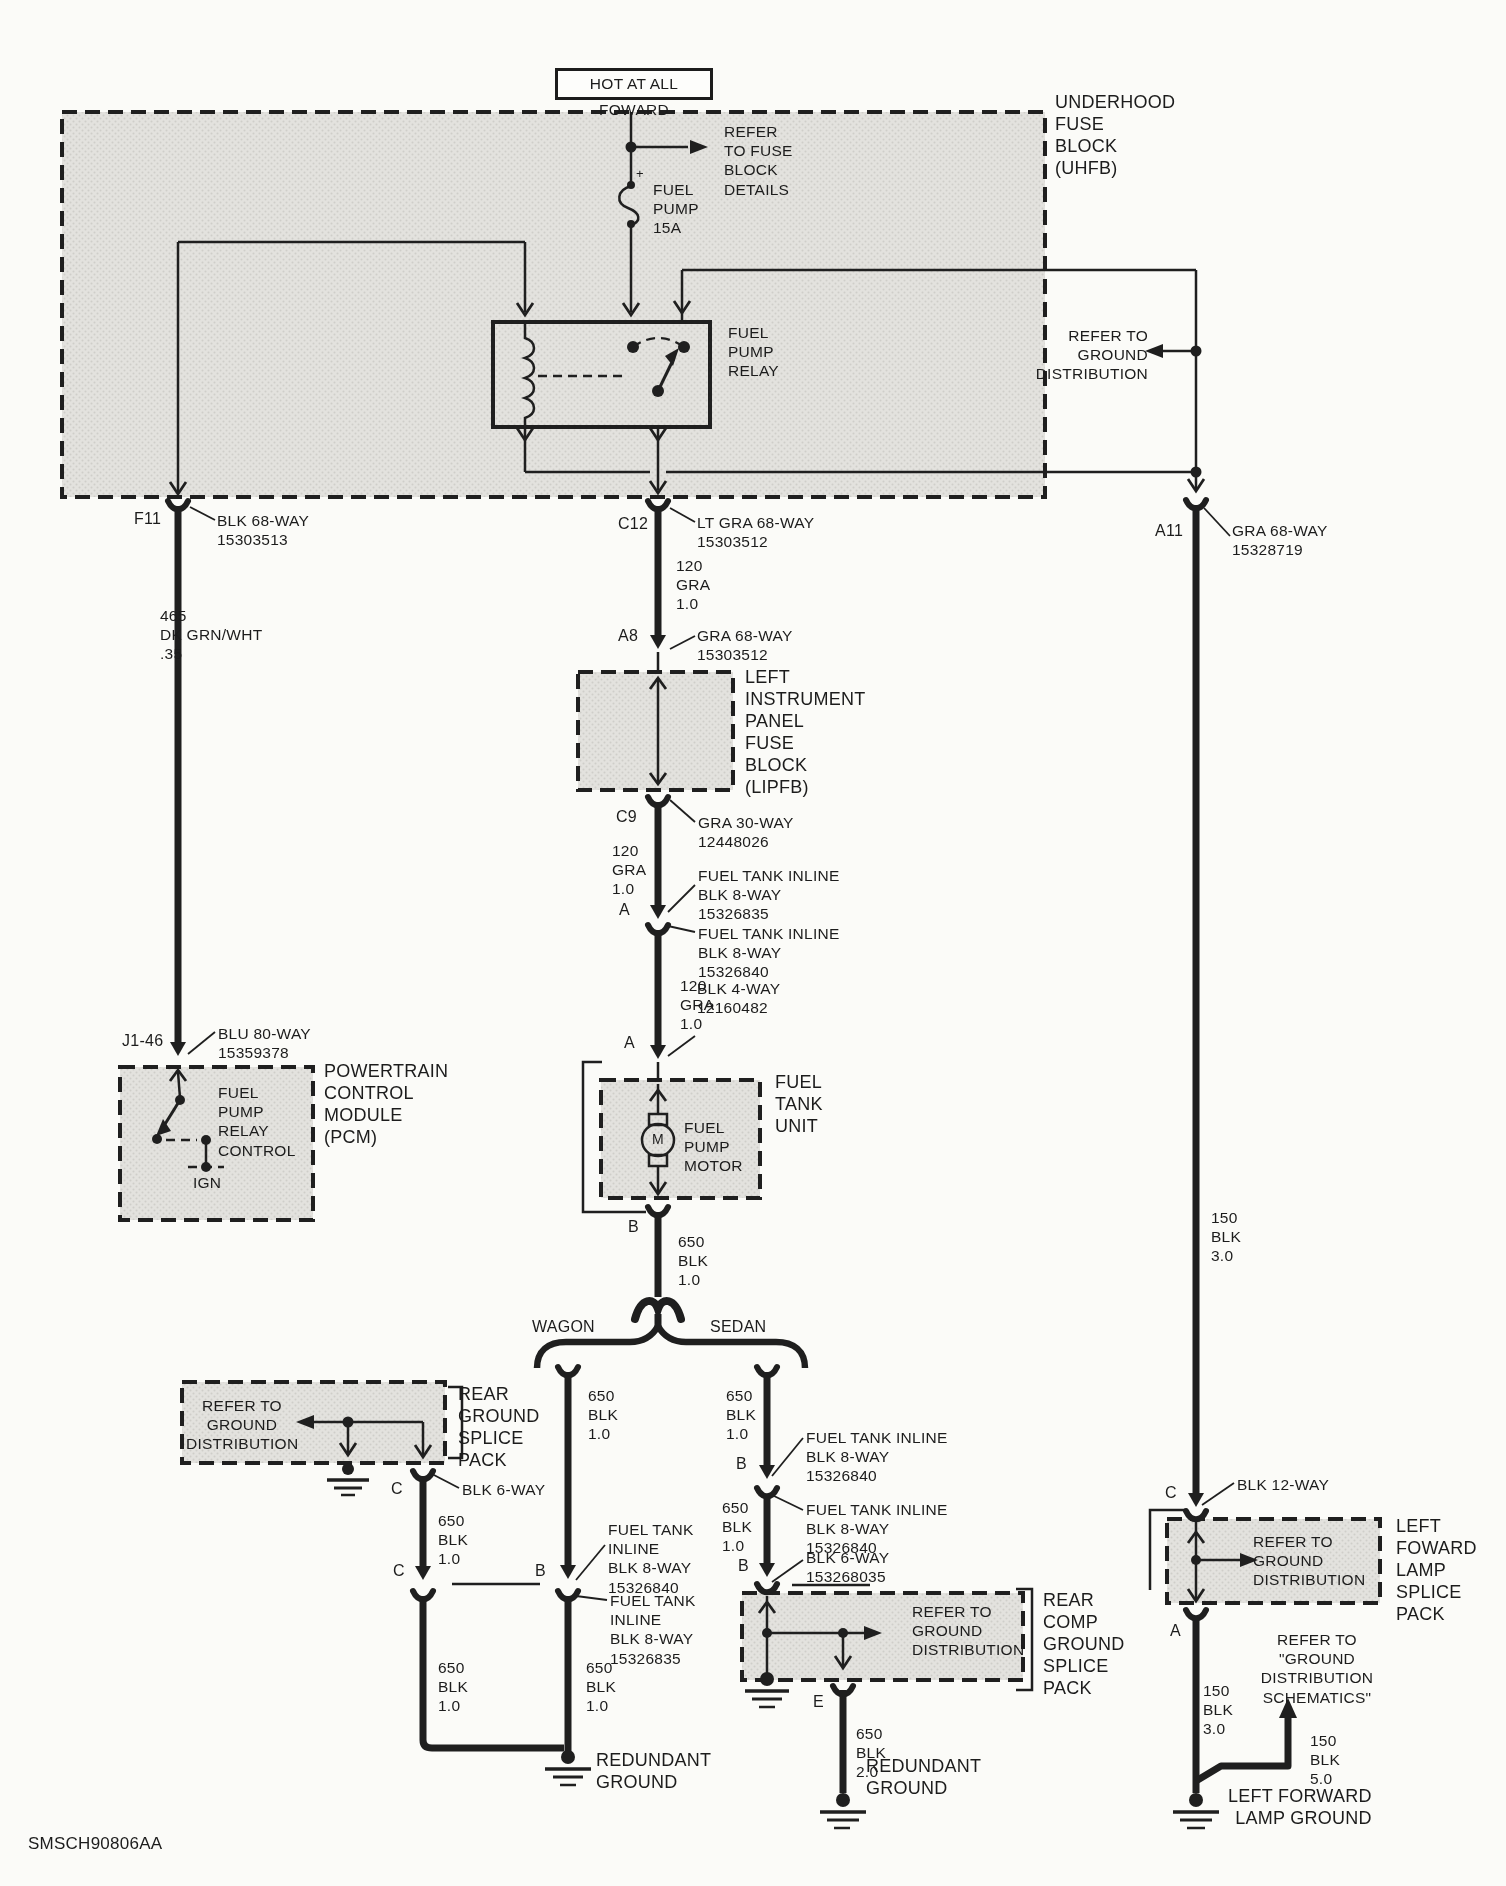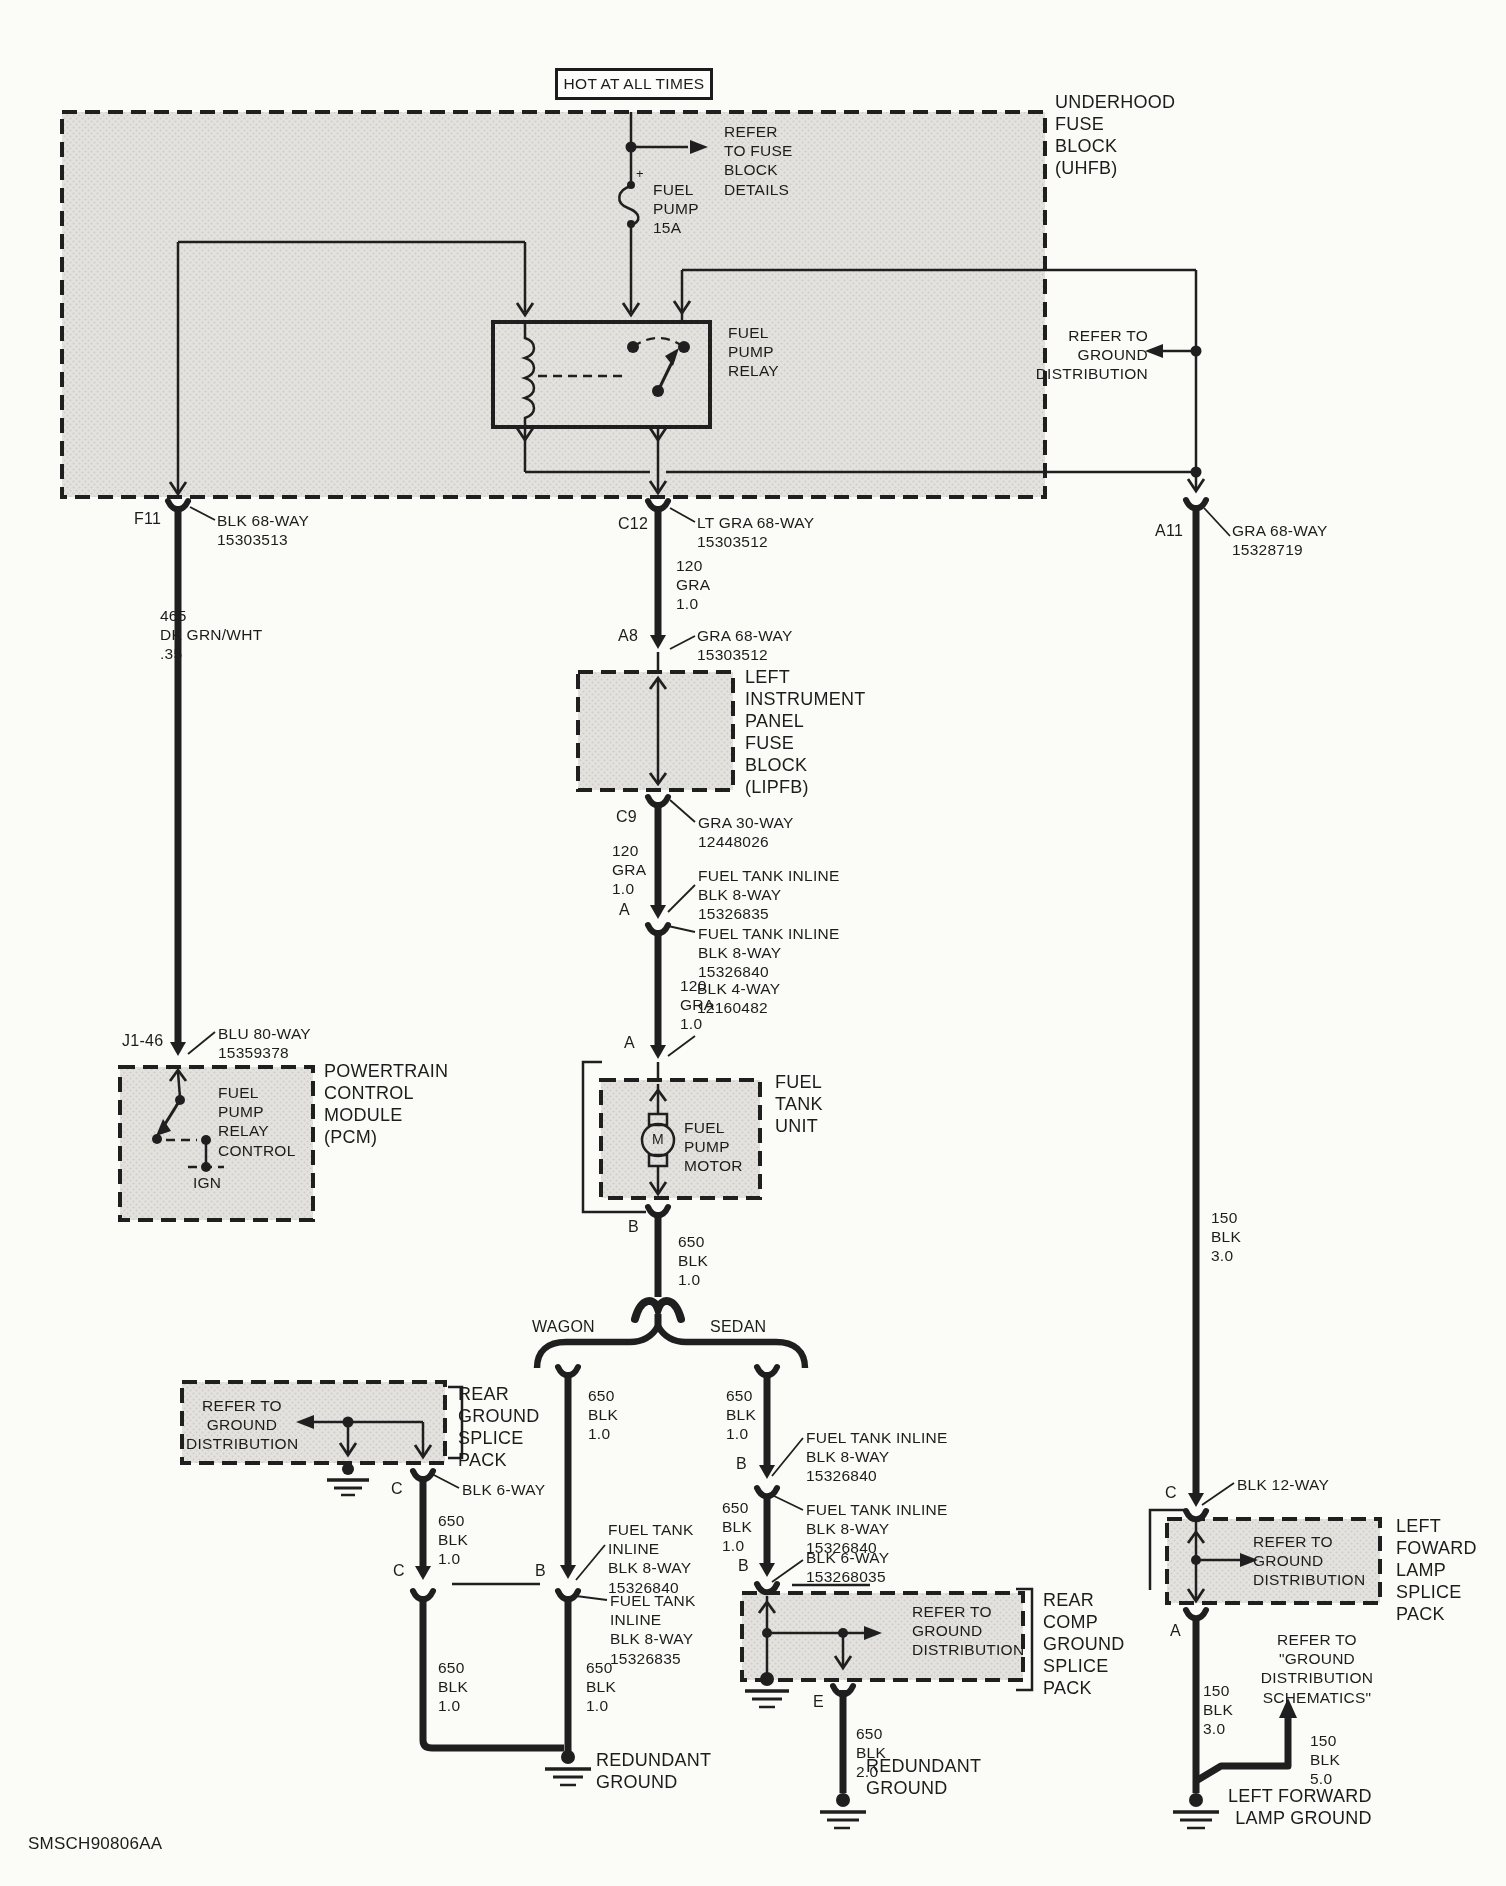--- a/index.html
+++ b/index.html
@@ -259,21 +259,21 @@
     <path class="ld" d="M1234,1483 L1202,1505"></path>
     <path class="ld" d="M459,1488 L432,1474"></path>
     <path class="ld" d="M605,1545 L576,1580"></path>
     <path class="ld" d="M607,1600 L576,1596"></path>
     <path class="ld" d="M803,1438 L772,1476"></path>
     <path class="ld" d="M803,1510 L772,1495"></path>
     <path class="ld" d="M803,1560 L772,1582"></path>
   </g>
 </svg>
 
-<div id="hotbox">HOT AT ALL TIMES</div>
+<div id="hotbox">HOT AT ALL FOWARD</div>
 
 <div class="L lbl" style="left:724px;top:122px;">REFER
 TO FUSE
 BLOCK
 DETAILS</div>
 <div class="L tiny" style="left:636px;top:166px;">+</div>
 <div class="L lbl" style="left:653px;top:180px;">FUEL
 PUMP
 15A</div>
 <div class="L lbl" style="left:728px;top:323px;">FUEL

